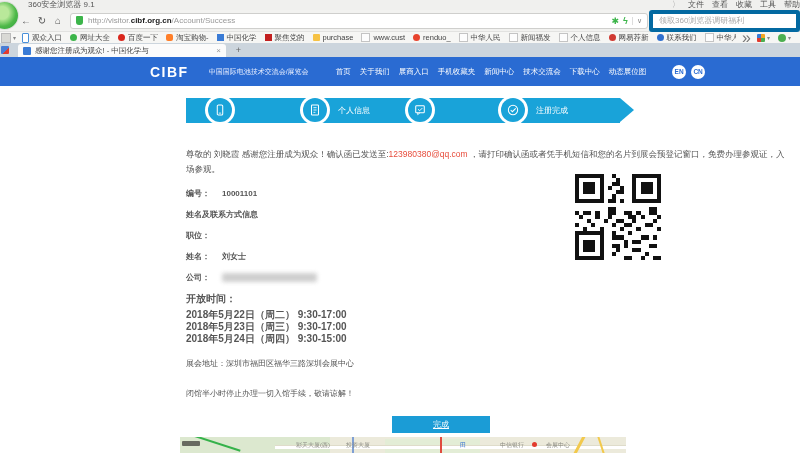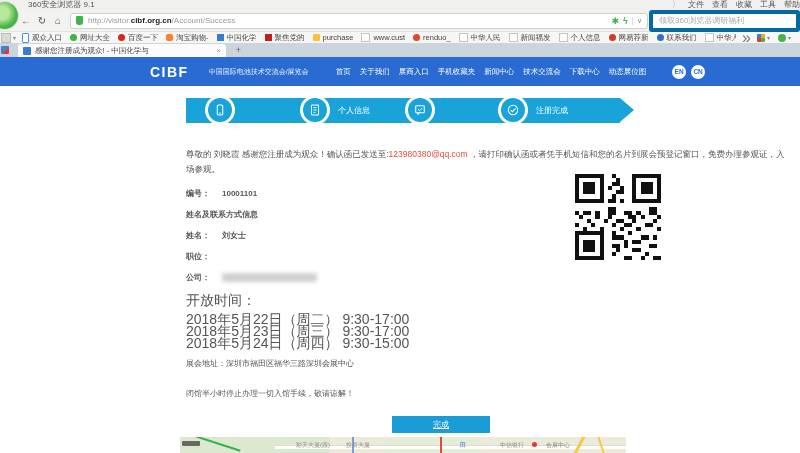--- a/index.html
+++ b/index.html
@@ -86,21 +86,21 @@
   .email{color:#e74c3c;}
 
   .fields{position:absolute;left:186px;top:126px;font-size:8px;color:#555;font-weight:bold;}
   .field-row{height:21px;display:flex;align-items:center;}
   .fl{min-width:26px;white-space:nowrap;}
   .fv{margin-left:10px;white-space:nowrap;}
   .redacted{display:inline-block;width:95px;height:9px;background:#b5b5b5;filter:blur(2px);border-radius:2px;opacity:.65;}
 
   .qr{position:absolute;left:575px;top:117px;width:86px;height:86px;}
 
-  .times{position:absolute;left:186px;top:235px;font-size:14px;color:#555;}
+  .times{position:absolute;left:186px;top:235px;font-size:10px;color:#555;font-weight:bold;}
   .time-label{margin-bottom:3px;}
   .time-row{line-height:12px;white-space:nowrap;}
   .addr{position:absolute;left:186px;top:301px;font-size:8px;color:#555;white-space:nowrap;}
   .note{position:absolute;left:186px;top:331px;font-size:8px;color:#555;white-space:nowrap;}
   .finish{position:absolute;left:392px;top:359px;width:98px;height:17px;background:#1b9cd6;color:#fff;font-size:8px;
           display:flex;align-items:center;justify-content:center;border:none;cursor:pointer;text-decoration:underline;}
 
   .map{position:absolute;left:180px;top:380px;width:446px;height:16px;background:#eceadb;overflow:hidden;}
   .map-green1{position:absolute;left:0;top:0;width:150px;height:16px;background:#dce8cf;}
   .map-green2{position:absolute;left:205px;top:2px;width:95px;height:14px;background:#e3edd6;}
@@ -343,27 +343,27 @@
           <span class="fl">编号：</span>
           <span class="fv">10001101</span>
         </div>
 
         <div class="field-row">
           <span class="fl">姓名及联系方式信息</span>
           <span class="fv"></span>
         </div>
 
         <div class="field-row">
+          <span class="fl">职位：</span>
+          <span class="fv"></span>
+        </div>
+
+        <div class="field-row">
           <span class="fl">姓名：</span>
           <span class="fv">刘女士</span>
-        </div>
-
-        <div class="field-row">
-          <span class="fl">职位：</span>
-          <span class="fv"></span>
         </div>
 
         <div class="field-row">
           <span class="fl">公司：</span>
           <span class="fv redacted"></span>
         </div>
       </div>
 
     <svg class="qr" viewBox="0 0 21 21" shape-rendering="crispEdges">
       <rect width="21" height="21" fill="#fff"></rect>

